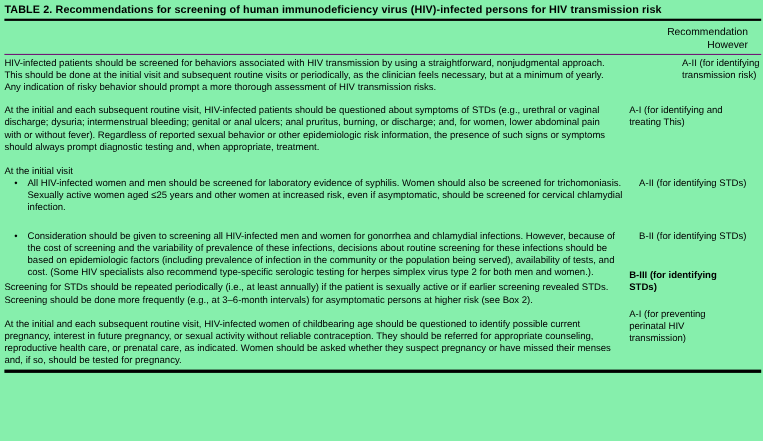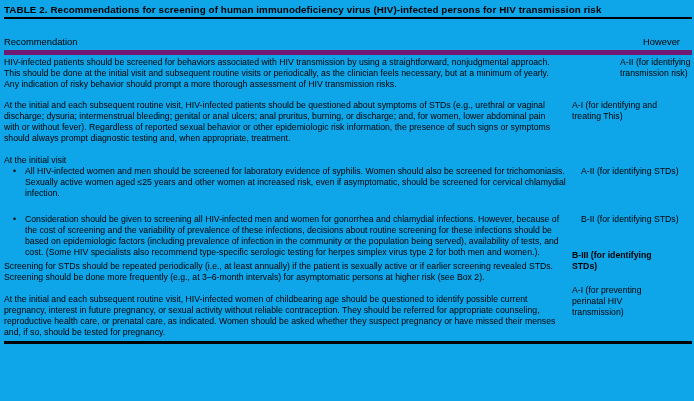--- a/index.html
+++ b/index.html
@@ -1,20 +1,20 @@
 <!DOCTYPE html>
 <html><head>
 <meta charset="utf-8">
 <style>
   html, body { margin: 0; padding: 0; background: #ffffff; }
   .page {
     width: 694px;
     height: 401px;
     box-sizing: border-box;
-    background: #0ea5e9;
+    background: #86efac;
     color: #000000;
     font-family: "Liberation Sans", sans-serif;
     padding: 3px 2px 0 4px;
     overflow: hidden;
   }
   .table-title {
     font-weight: bold;
     font-size: 9.8px;
     line-height: 13px;
     letter-spacing: 0.1px;
@@ -23,22 +23,23 @@
   .rule-thick-top {
     border-top: 2px solid #000000;
     margin-top: 1px;
   }
   .header-row {
     display: flex;
     justify-content: space-between;
     align-items: flex-end;
     font-size: 9.4px;
     line-height: 12px;
-    padding: 17px 12px 2px 0;
-    border-bottom: 5px solid #701a75;
+    padding: 4px 12px 2px 0;
+    border-bottom: 1px solid #701a75;
+    flex-direction: column;
   }
   .rows { font-size: 8.7px; line-height: 11px; }
   .row { display: flex; align-items: flex-start; }
   .rec { width: 558px; flex: none; }
   .rating {
     width: 118px;
     flex: none;
     padding-left: 10px;
     white-space: pre-line;
   }

